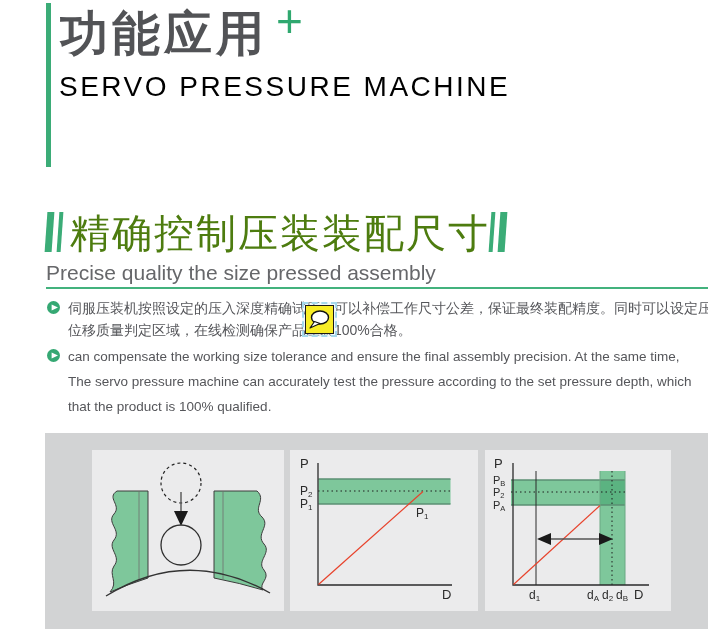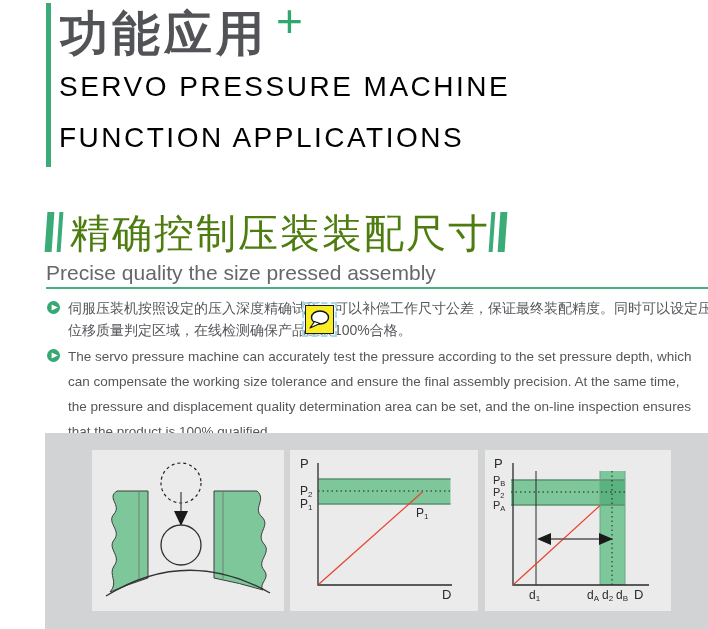--- a/index.html
+++ b/index.html
@@ -46,21 +46,20 @@
 </head>
 <body>
 
 <div id="page">
 
   <div class="green-bar"></div>
   <div class="title-cn">功能应用</div>
   <div class="title-plus">+</div>
   <div class="title-en">
     <div>SERVO PRESSURE MACHINE</div>
-    <div>FUNCTION APPLICATIONS</div>
   </div>
 
   <div class="bracket bracket-left">
     <span class="bar b1"></span>
       <span class="bar b2"></span>
   </div>
   <div class="heading-cn">精确控制压装装配尺寸</div>
   <div class="bracket bracket-right">
     <span class="bar b1"></span>
       <span class="bar b2"></span>
@@ -88,23 +87,22 @@
     </div>
   </div>
 
   <span class="bullet-icon" style="left:9px;top:348px;">
     <svg width="13" height="13" viewBox="0 0 13 13">
       <circle cx="6.5" cy="6.5" r="6.5" fill="#35a873"></circle>
       <polygon points="4.6,3.4 11,6.5 4.6,9.6" fill="#ffffff"></polygon>
     </svg>
   </span>
   <div class="para para-en">
+    <div>can compensate the working size tolerance and ensure the final assembly precision. At the same time,</div>
     <div>The servo pressure machine can accurately test the pressure according to the set pressure depth, which</div>
-    <div>can compensate the working size tolerance and ensure the final assembly precision. At the same time,</div>
-    <div>the pressure and displacement quality determination area can be set, and the on-line inspection ensures</div>
     <div>that the product is 100% qualified.</div>
   </div>
 
   <div class="panel">
 
     <div class="card card1">
       <svg width="192" height="161" viewBox="0 0 192 161">
 
         <path d="M 56 41 L 25 41 C 14 48 30 55 22 64 C 14 73 30 80 22 90 C 15 99 30 106 22 116 C 16 125 27 132 18 142 Q 37 134 56 128 Z" fill="#7ec79b" stroke="#3c3c3c" stroke-width="1"></path>
 

